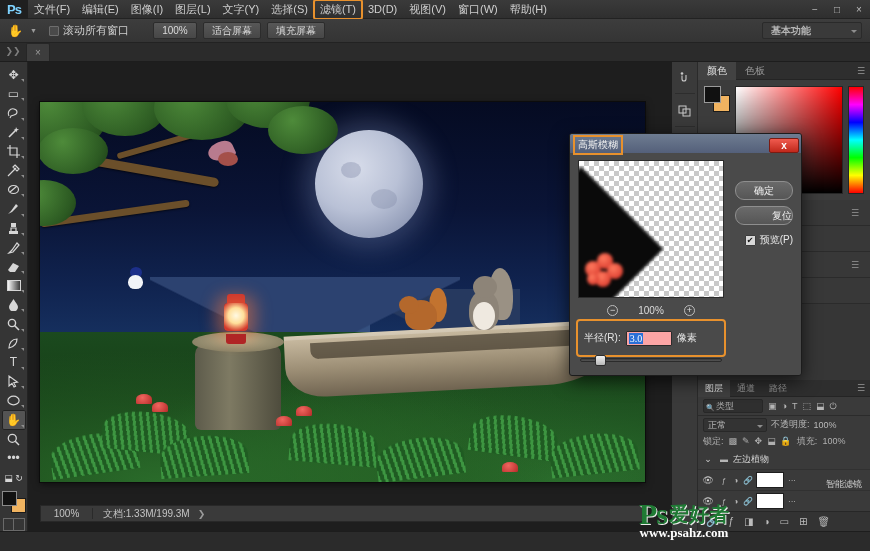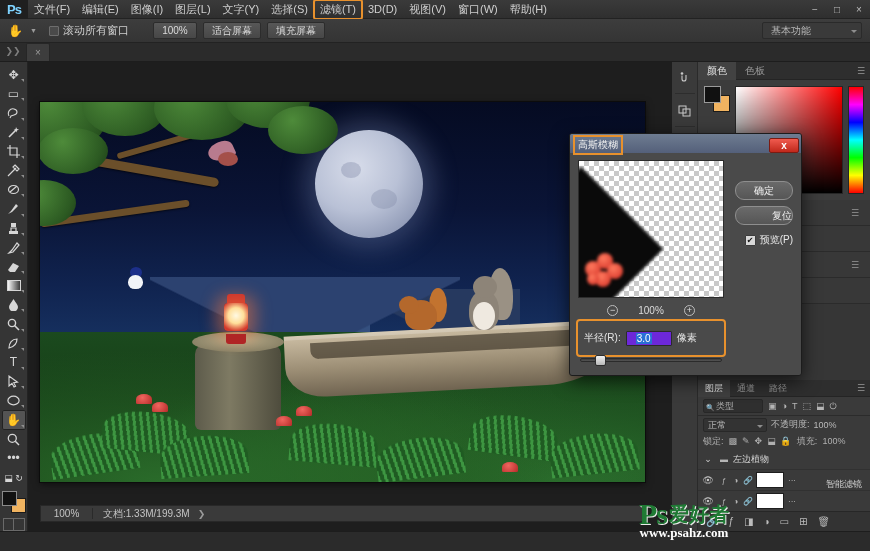--- a/index.html
+++ b/index.html
@@ -45,21 +45,21 @@
   .cbox { width:10px; height:10px; border:1px solid #6d6d6d; background:#4a4a4a; border-radius:1px; }
   .opt-btn {
     height:17px; min-width:44px; padding:0 8px; line-height:16px; text-align:center;
     background:linear-gradient(#575757,#474747); border:1px solid #2c2c2c;
     border-radius:2px; font-size:10px; color:#dadada;
   }
   .opt-zoom { margin-left:18px; }
   .ws-picker {
     margin-left:auto; margin-right:8px; width:100px; height:17px; line-height:16px;
     background:#3a3a3a; border:1px solid #2a2a2a; border-radius:2px;
-    font-size:10px; color:#b6b6b6; padding:0 14px 0 8px; position:relative;
+    font-size:10px; color:#b6b6b6; padding:0 14px 0 8px; position:relative;font-weight:bold;
   }
   .ws-picker:after {
     content:""; position:absolute; right:4px; top:7px;
     border-left:3px solid transparent; border-right:3px solid transparent; border-top:3px solid #8d8d8d;
   }
 
   
   .tabbar {
     position:absolute; top:43px; left:0; width:870px; height:19px;
     background:#2b2b2b; border-bottom:1px solid #1d1d1d; display:flex; align-items:flex-end;
@@ -305,22 +305,22 @@
   }
   .pv-zoom .mz, .pv-zoom .pz { width:11px; height:11px; border:1px solid #bdbdbd; border-radius:50%;
     font-size:9px; line-height:9px; text-align:center; color:#e0e0e0; }
   .radius-box {
     position:absolute; left:8px; top:168px; width:146px; height:34px;
     outline:2px solid #e8912d; border-radius:2px;
     display:flex; align-items:center; padding-left:6px; gap:5px;
   }
   .radius-box .lbl { font-size:10px; color:#e6e6e6; }
   .radius-in {
-    width:46px; height:15px; background:#6d28d9; border:1px solid #2b2b2b; border-radius:1px;
-    font-size:10px; color:#111; line-height:14px; padding-left:9px;
+    width:46px; height:15px; background:#fca5a5; border:1px solid #2b2b2b; border-radius:1px;
+    font-size:10px; color:#111; line-height:14px; padding-left:2px;font-family:Liberation Serif, serif;
   }
   .radius-in b { background:#2a6fd6; color:#fff; font-weight:normal; padding:0 1px; }
   .radius-box .unit { font-size:10px; color:#e6e6e6; }
   .slider {
     position:absolute; left:10px; top:205px; width:142px; height:4px;
     background:linear-gradient(#3a3a3a,#555); border:1px solid #2b2b2b; border-radius:2px;
   }
   .slider .knob {
     position:absolute; left:14px; top:-4px; width:11px; height:11px;
     background:linear-gradient(#f2f2f2,#b8b8b8); border:1px solid #2e2e2e; border-radius:2px;

